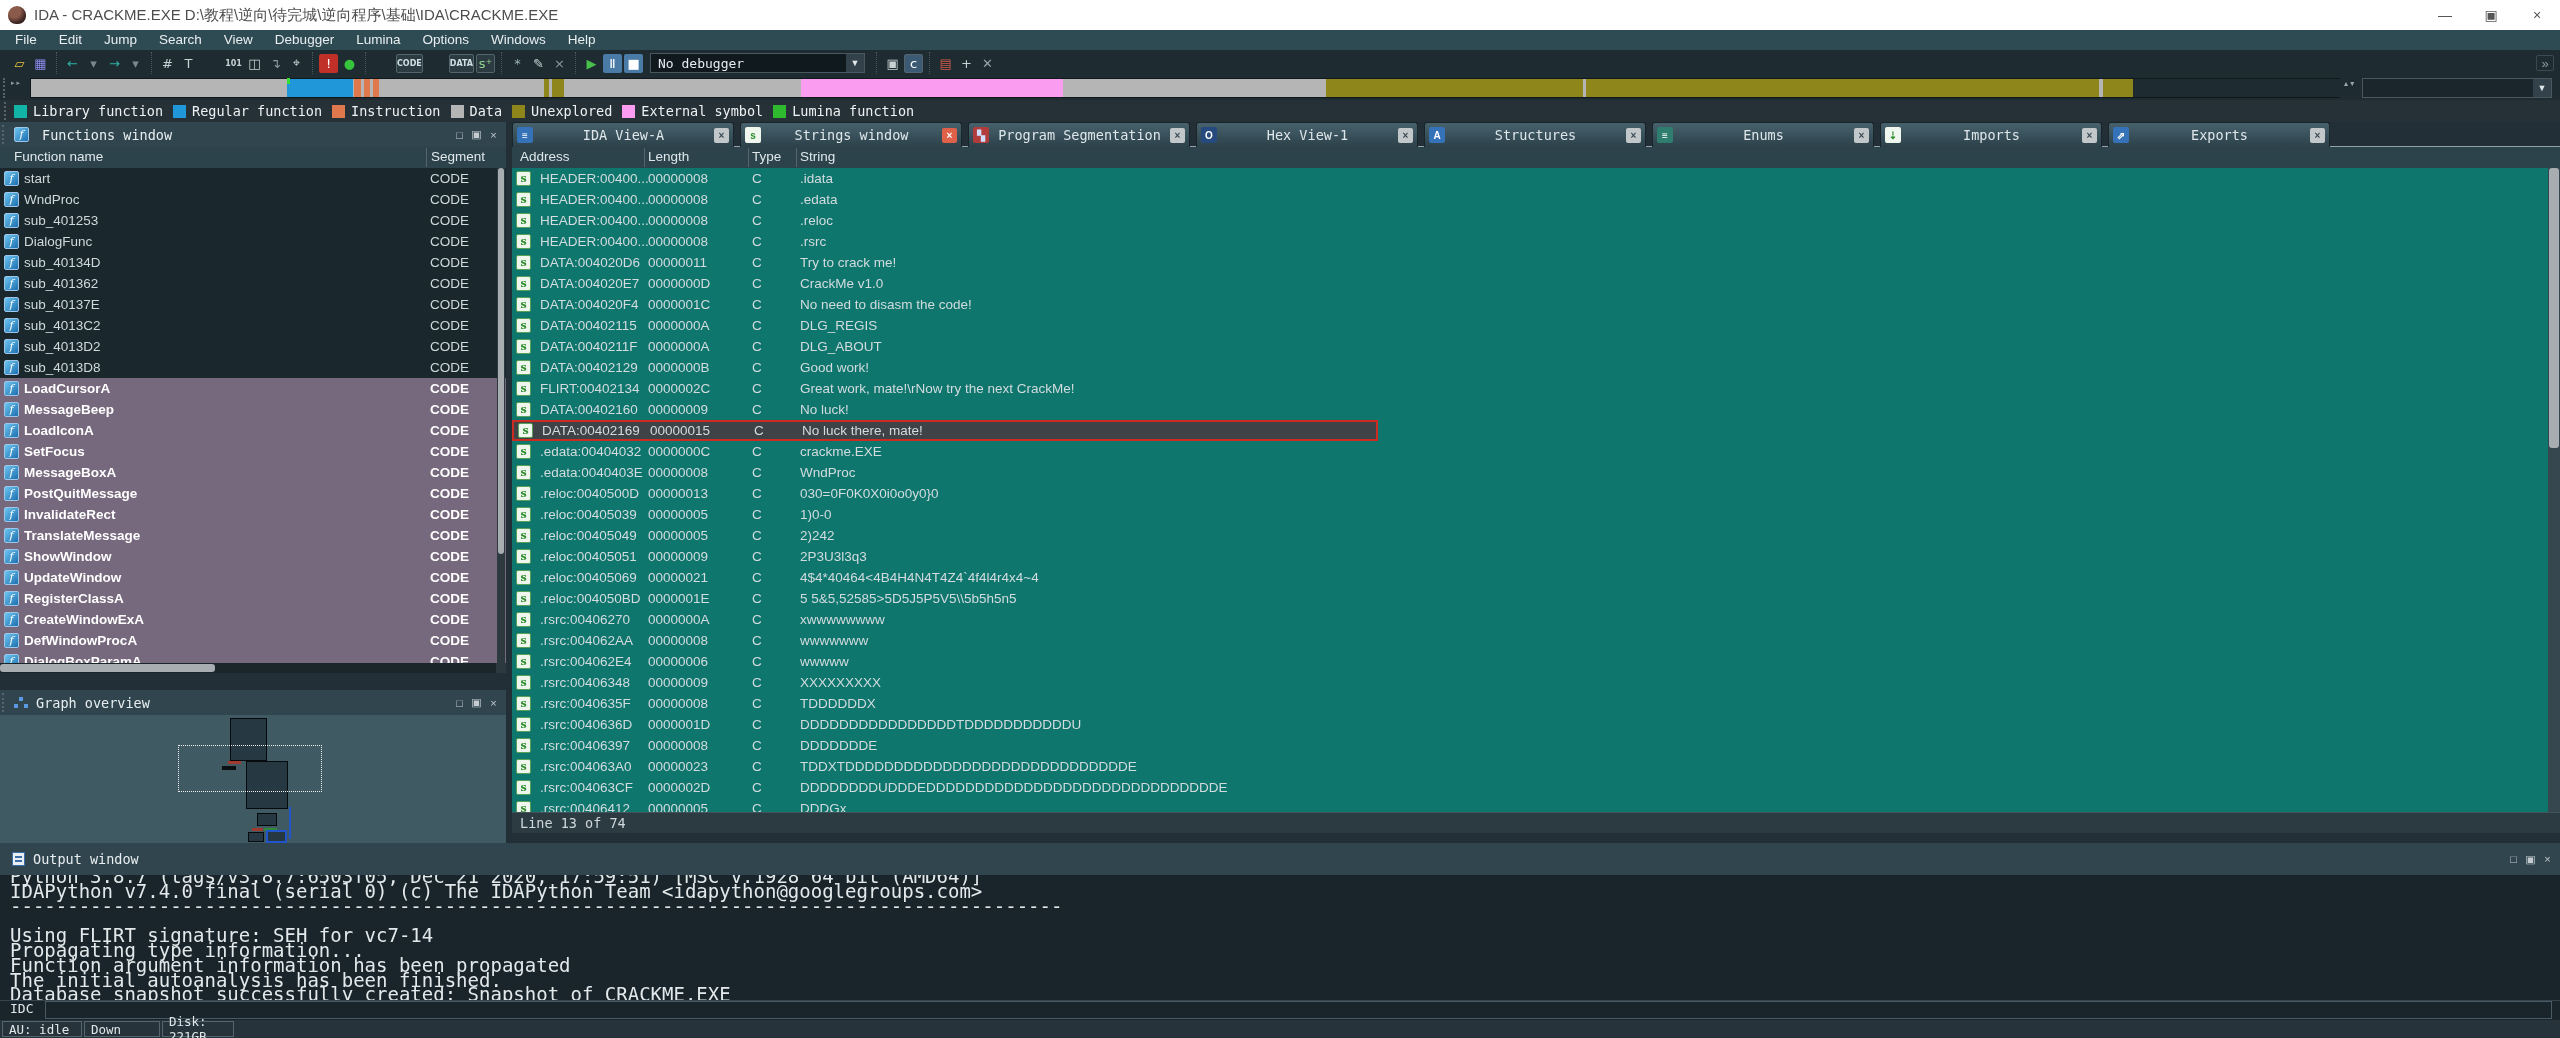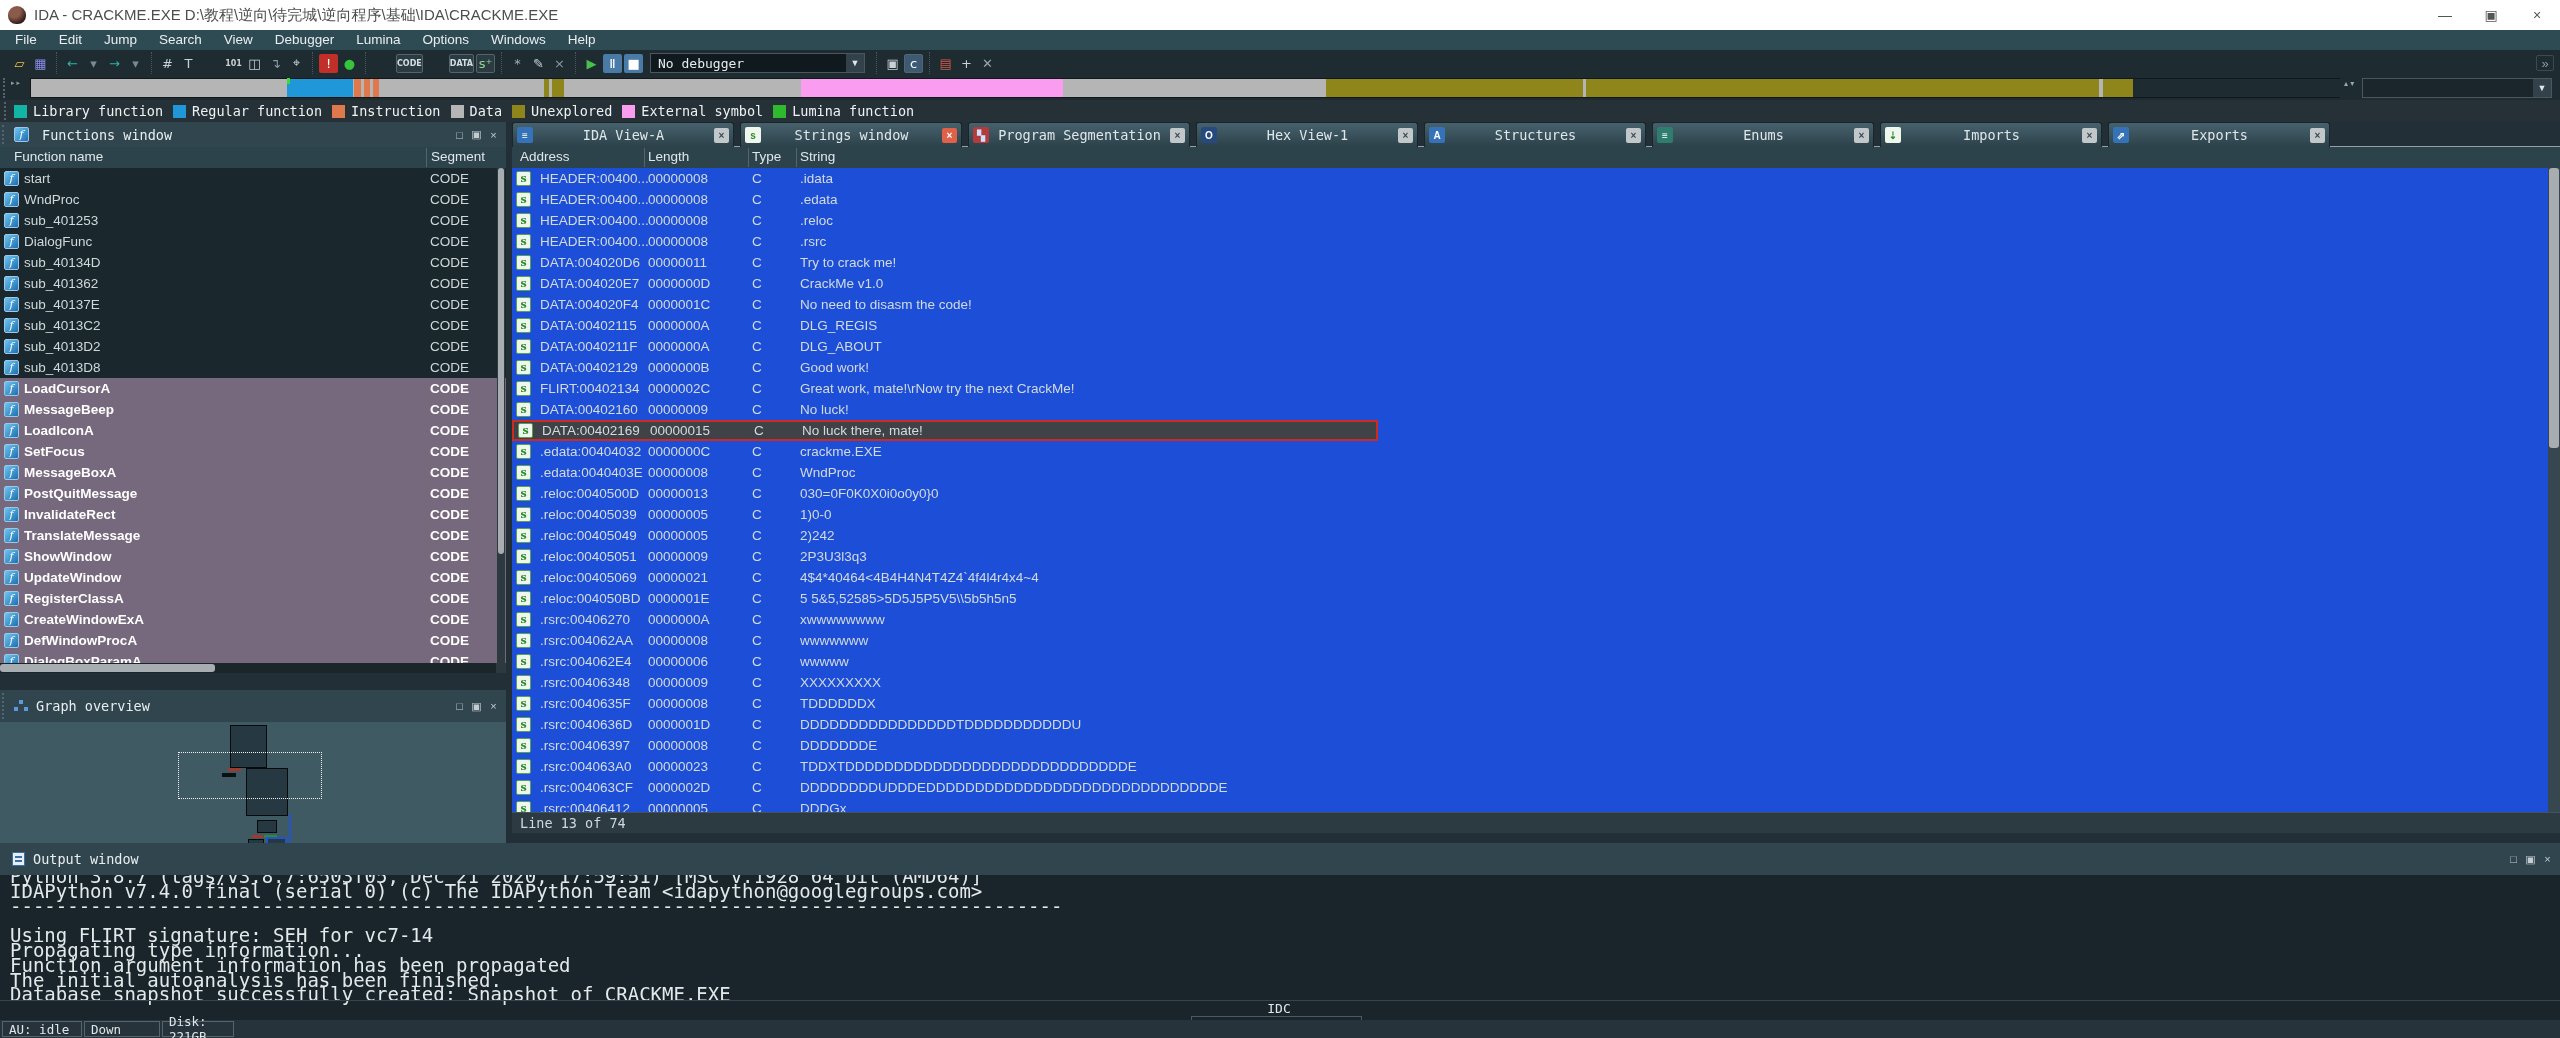--- a/index.html
+++ b/index.html
@@ -118,21 +118,21 @@
   .gnode { position:absolute; background:#263841; border:1px solid #060a0c; }
   .gnode.blue { border:2px solid #2255cc; }
   .gview { position:absolute; border:1px dotted #f0f0f0; }
   .gedge { position:absolute; height:3px; }
   .gedge.red { background:#a03a2e; }
   .gedge.green { background:#2e8a3a; }
   .gbar { position:absolute; height:4px; background:#0a0f11; }
   .gline { position:absolute; width:2px; background:#2255cc; }
 
   
-  #strings { position:absolute; left:512px; top:147px; width:2048px; height:686px; background:#1d4ed8; }
+  #strings { position:absolute; left:512px; top:147px; width:2048px; height:686px; background:#0f766e; }
   #strings .lheader span.h0 { left:8px; }  #strings .lheader span.h1 { left:136px; }
   #strings .lheader span.h2 { left:240px; } #strings .lheader span.h3 { left:288px; }
   #srows { position:absolute; top:21px; left:0; right:0; height:644px; overflow:hidden; }
   .srow { height:21px; position:relative; }
   .srow.sel { width:866px; background:#3f4347; border:2px solid #cd2a21; }
   .sico { position:absolute; left:4px; top:3px; width:15px; height:15px; background:#eef6ee;
           border:1px solid #57a057; border-radius:2px; color:#2c8c2c; font-size:11px; font-weight:bold;
           font-family:"DejaVu Serif", serif; display:flex; align-items:center; justify-content:center; }
   .sel .sico { top:1px; }
   .scell { position:absolute; top:3px; color:#d2dbde; font-size:13.5px; white-space:pre; }
@@ -149,21 +149,21 @@
   #output .ptitle { height:32px; background:#30454e; }
   .outico { width:13px; height:14px; margin-left:6px; background:#e8eef2; border:1px solid #3a6ea8;
             position:relative; }
   .outico::before { content:""; position:absolute; left:2px; right:2px; top:3px; height:2px;
                     background:#3a6ea8; box-shadow:0 4px #3a6ea8; }
   #out-body { height:137px; overflow:hidden; padding-left:10px; margin-top:-1px; }
   .oline { color:#e3e9eb; font-size:19px; line-height:14.8px; font-family:"DejaVu Sans Mono", monospace;
            white-space:pre; }
   .oline:first-child { margin-top:-5px; }
   #idcrow { position:absolute; left:0; bottom:0; height:20px; right:0; display:flex;
-            align-items:center; border-top:1px solid #36454d;flex-direction:column; }
+            border-top:1px solid #36454d; }
   #idclabel { color:#dfe7ea; font-size:13px; font-family:"DejaVu Sans Mono", monospace;
               padding:0 12px 0 10px; }
   #idcinput { flex:1; height:18px; margin-right:8px; background:#19252b; border:1px solid #4a5a62;
               color:#e3e9eb; font-size:13px; font-family:"DejaVu Sans Mono", monospace; outline:none; }
 
   
   #statusbar { position:absolute; left:0; top:1020px; width:2560px; height:18px; background:#26333a;
                display:flex; align-items:center; }
   .scellbar { height:16px; margin-left:2px; border:1px solid #55656e; color:#dfe7ea; font-size:12.5px;
               font-family:"DejaVu Sans Mono", monospace; display:flex; align-items:center;
@@ -492,21 +492,21 @@
   <div class="vscroll" id="func-vscroll">
     <div class="vthumb" style="top:0;height:78%"></div>
   </div>
   <div id="func-hscroll">
     <div class="hthumb"></div>
   </div>
   <div class="grip"></div>
 </div>
 
 <div id="graph">
-  <div class="ptitle" style="height:32px">
+  <div class="ptitle" style="height:25px">
     <div class="handle"></div>
     <div class="gico">
       <i style="left:5px;top:0"></i>
         <i style="left:0;top:7px"></i>
         <i style="left:10px;top:7px"></i>
     </div>
     <div class="ptitle-label">Graph overview</div>
     <div class="pbtns">
         <div class="pbtn">□</div>
         <div class="pbtn">▣</div>

